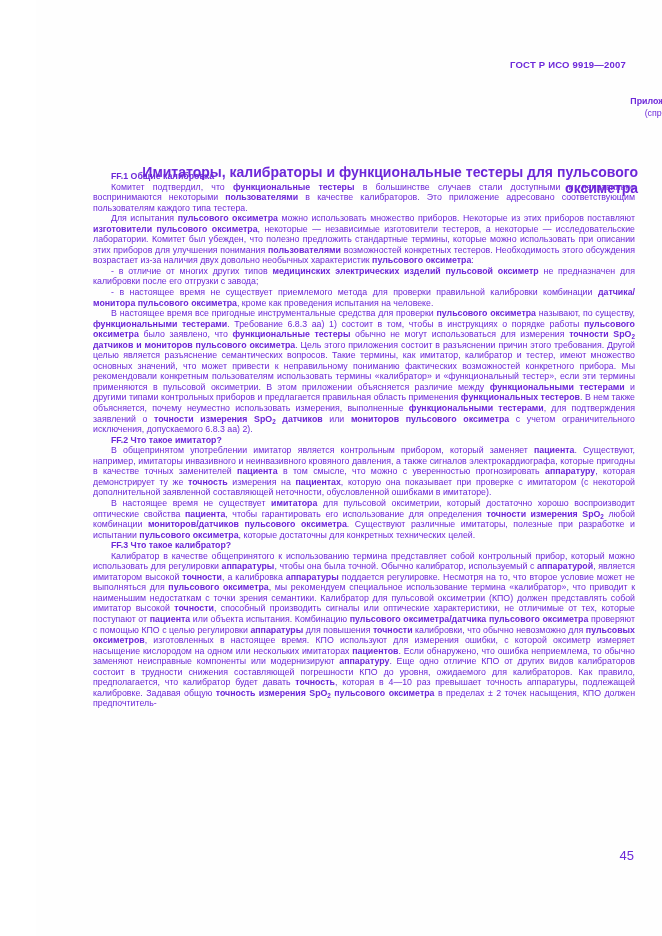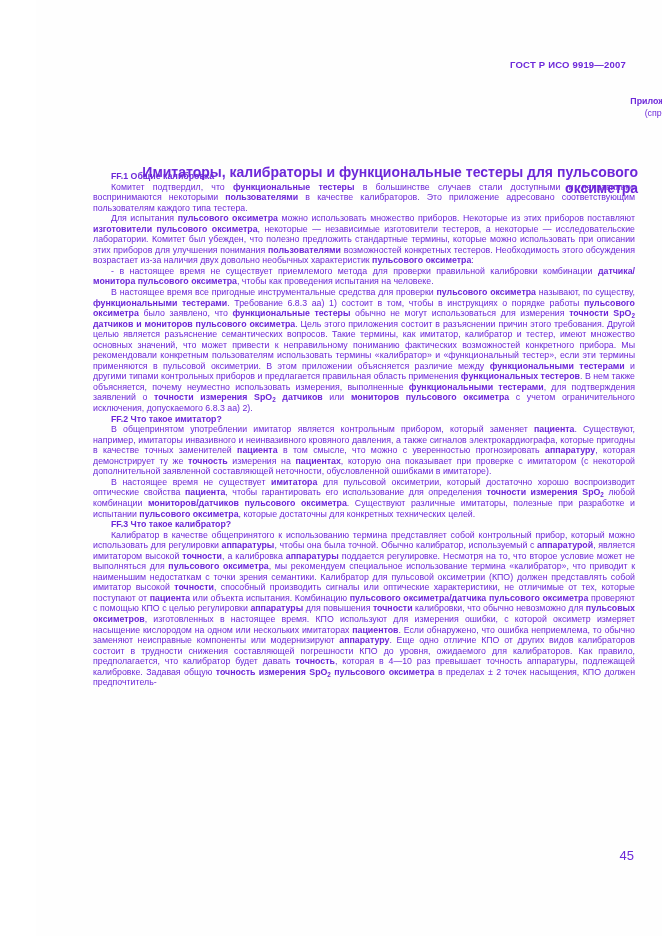--- a/index.html
+++ b/index.html
@@ -87,21 +87,22 @@
     <div class="annex-label">Приложение FF</div>
     <div class="annex-note">(справочное)</div>
   </div>
 
   <div class="doc-title">Имитаторы, калибраторы и функциональные тестеры для пульсового оксиметра</div>
 
   <div class="body-text">
       <p class="para para-heading"><b>FF.1 Общие калибровка</b></p>
       <p class="para"><span>Комитет подтвердил, что </span><b>функциональные тестеры</b><span> в большинстве случаев стали доступными и неправильно воспринимаются некоторыми </span><b>пользователями</b><span> в качестве калибраторов. Это приложение адресовано соответствующим пользователям каждого типа тестера.</span></p>
       <p class="para"><span>Для испытания </span><b>пульсового оксиметра</b><span> можно использовать множество приборов. Некоторые из этих приборов поставляют </span><b>изготовители пульсового оксиметра</b><span>, некоторые — независимые изготовители тестеров, а некоторые — исследовательские лаборатории. Комитет был убежден, что полезно предложить стандартные термины, которые можно использовать при описании этих приборов для улучшения понимания </span><b>пользователями</b><span> возможностей конкретных тестеров. Необходимость этого обсуждения возрастает из-за наличия двух довольно необычных характеристик </span><b>пульсового оксиметра</b><span>:</span></p>
-      <p class="para"><span>- в настоящее время не существует приемлемого метода для проверки правильной калибровки комбинации </span><b>датчика/монитора пульсового оксиметра</b><span>, чтобы как проведения испытания на человеке.</span></p>
+      <p class="para"><span>- в отличие от многих других типов </span><b>медицинских электрических изделий пульсовой оксиметр</b><span> не предназначен для калибровки после его отгрузки с завода;</span></p>
+      <p class="para"><span>- в настоящее время не существует приемлемого метода для проверки правильной калибровки комбинации </span><b>датчика/монитора пульсового оксиметра</b><span>, кроме как проведения испытания на человеке.</span></p>
       <p class="para"><span>В настоящее время все пригодные инструментальные средства для проверки </span><b>пульсового оксиметра</b><span> называют, по существу, </span><b>функциональными тестерами</b><span>. Требование 6.8.3 аа) 1) состоит в том, чтобы в инструкциях о порядке работы </span><b>пульсового оксиметра</b><span> было заявлено, что </span><b>функциональные тестеры</b><span> обычно не могут использоваться для измерения </span><b>точности SpO</b><b><sub>2</sub></b><b> датчиков и мониторов пульсового оксиметра</b><span>. Цель этого приложения состоит в разъяснении причин этого требования. Другой целью является разъяснение семантических вопросов. Такие термины, как имитатор, калибратор и тестер, имеют множество основных значений, что может привести к неправильному пониманию фактических возможностей конкретного прибора. Мы рекомендовали конкретным пользователям использовать термины «калибратор» и «функциональный тестер», если эти термины применяются в пульсовой оксиметрии. В этом приложении объясняется различие между </span><b>функциональными тестерами</b><span> и другими типами контрольных приборов и предлагается правильная область применения </span><b>функциональных тестеров</b><span>. В нем также объясняется, почему неуместно использовать измерения, выполненные </span><b>функциональными тестерами</b><span>, для подтверждения заявлений о </span><b>точности измерения SpO</b><b><sub>2</sub></b><b> датчиков</b><span> или </span><b>мониторов пульсового оксиметра</b><span> с учетом ограничительного исключения, допускаемого 6.8.3 аа) 2).</span></p>
       <p class="para para-heading"><b>FF.2 Что такое имитатор?</b></p>
       <p class="para"><span>В общепринятом употреблении имитатор является контрольным прибором, который заменяет </span><b>пациента</b><span>. Существуют, например, имитаторы инвазивного и неинвазивного кровяного давления, а также сигналов электрокардиографа, которые пригодны в качестве точных заменителей </span><b>пациента</b><span> в том смысле, что можно с уверенностью прогнозировать </span><b>аппаратуру</b><span>, которая демонстрирует ту же </span><b>точность</b><span> измерения на </span><b>пациентах</b><span>, которую она показывает при проверке с имитатором (с некоторой дополнительной заявленной составляющей неточности, обусловленной ошибками в имитаторе).</span></p>
       <p class="para"><span>В настоящее время не существует </span><b>имитатора</b><span> для пульсовой оксиметрии, который достаточно хорошо воспроизводит оптические свойства </span><b>пациента</b><span>, чтобы гарантировать его использование для определения </span><b>точности измерения SpO</b><b><sub>2</sub></b><span> любой комбинации </span><b>мониторов/датчиков пульсового оксиметра</b><span>. Существуют различные имитаторы, полезные при разработке и испытании </span><b>пульсового оксиметра</b><span>, которые достаточны для конкретных технических целей.</span></p>
       <p class="para para-heading"><b>FF.3 Что такое калибратор?</b></p>
       <p class="para"><span>Калибратор в качестве общепринятого к использованию термина представляет собой контрольный прибор, который можно использовать для регулировки </span><b>аппаратуры</b><span>, чтобы она была точной. Обычно калибратор, используемый с </span><b>аппаратурой</b><span>, является имитатором высокой </span><b>точности</b><span>, а калибровка </span><b>аппаратуры</b><span> поддается регулировке. Несмотря на то, что второе условие может не выполняться для </span><b>пульсового оксиметра</b><span>, мы рекомендуем специальное использование термина «калибратор», что приводит к наименьшим недостаткам с точки зрения семантики. Калибратор для пульсовой оксиметрии (КПО) должен представлять собой имитатор высокой </span><b>точности</b><span>, способный производить сигналы или оптические характеристики, не отличимые от тех, которые поступают от </span><b>пациента</b><span> или объекта испытания. Комбинацию </span><b>пульсового оксиметра/датчика пульсового оксиметра</b><span> проверяют с помощью КПО с целью регулировки </span><b>аппаратуры</b><span> для повышения </span><b>точности</b><span> калибровки, что обычно невозможно для </span><b>пульсовых оксиметров</b><span>, изготовленных в настоящее время. КПО используют для измерения ошибки, с которой оксиметр измеряет насыщение кислородом на одном или нескольких имитаторах </span><b>пациентов</b><span>. Если обнаружено, что ошибка неприемлема, то обычно заменяют неисправные компоненты или модернизируют </span><b>аппаратуру</b><span>. Еще одно отличие КПО от других видов калибраторов состоит в трудности снижения составляющей погрешности КПО до уровня, ожидаемого для калибраторов. Как правило, предполагается, что калибратор будет давать </span><b>точность</b><span>, которая в 4—10 раз превышает точность аппаратуры, подлежащей калибровке. Задавая общую </span><b>точность измерения SpO</b><b><sub>2</sub></b><b> пульсового оксиметра</b><span> в пределах ± 2 точек насыщения, КПО должен предпочтитель-</span></p>
     </div>
 
   <div class="page-number">45</div>
 </div>

